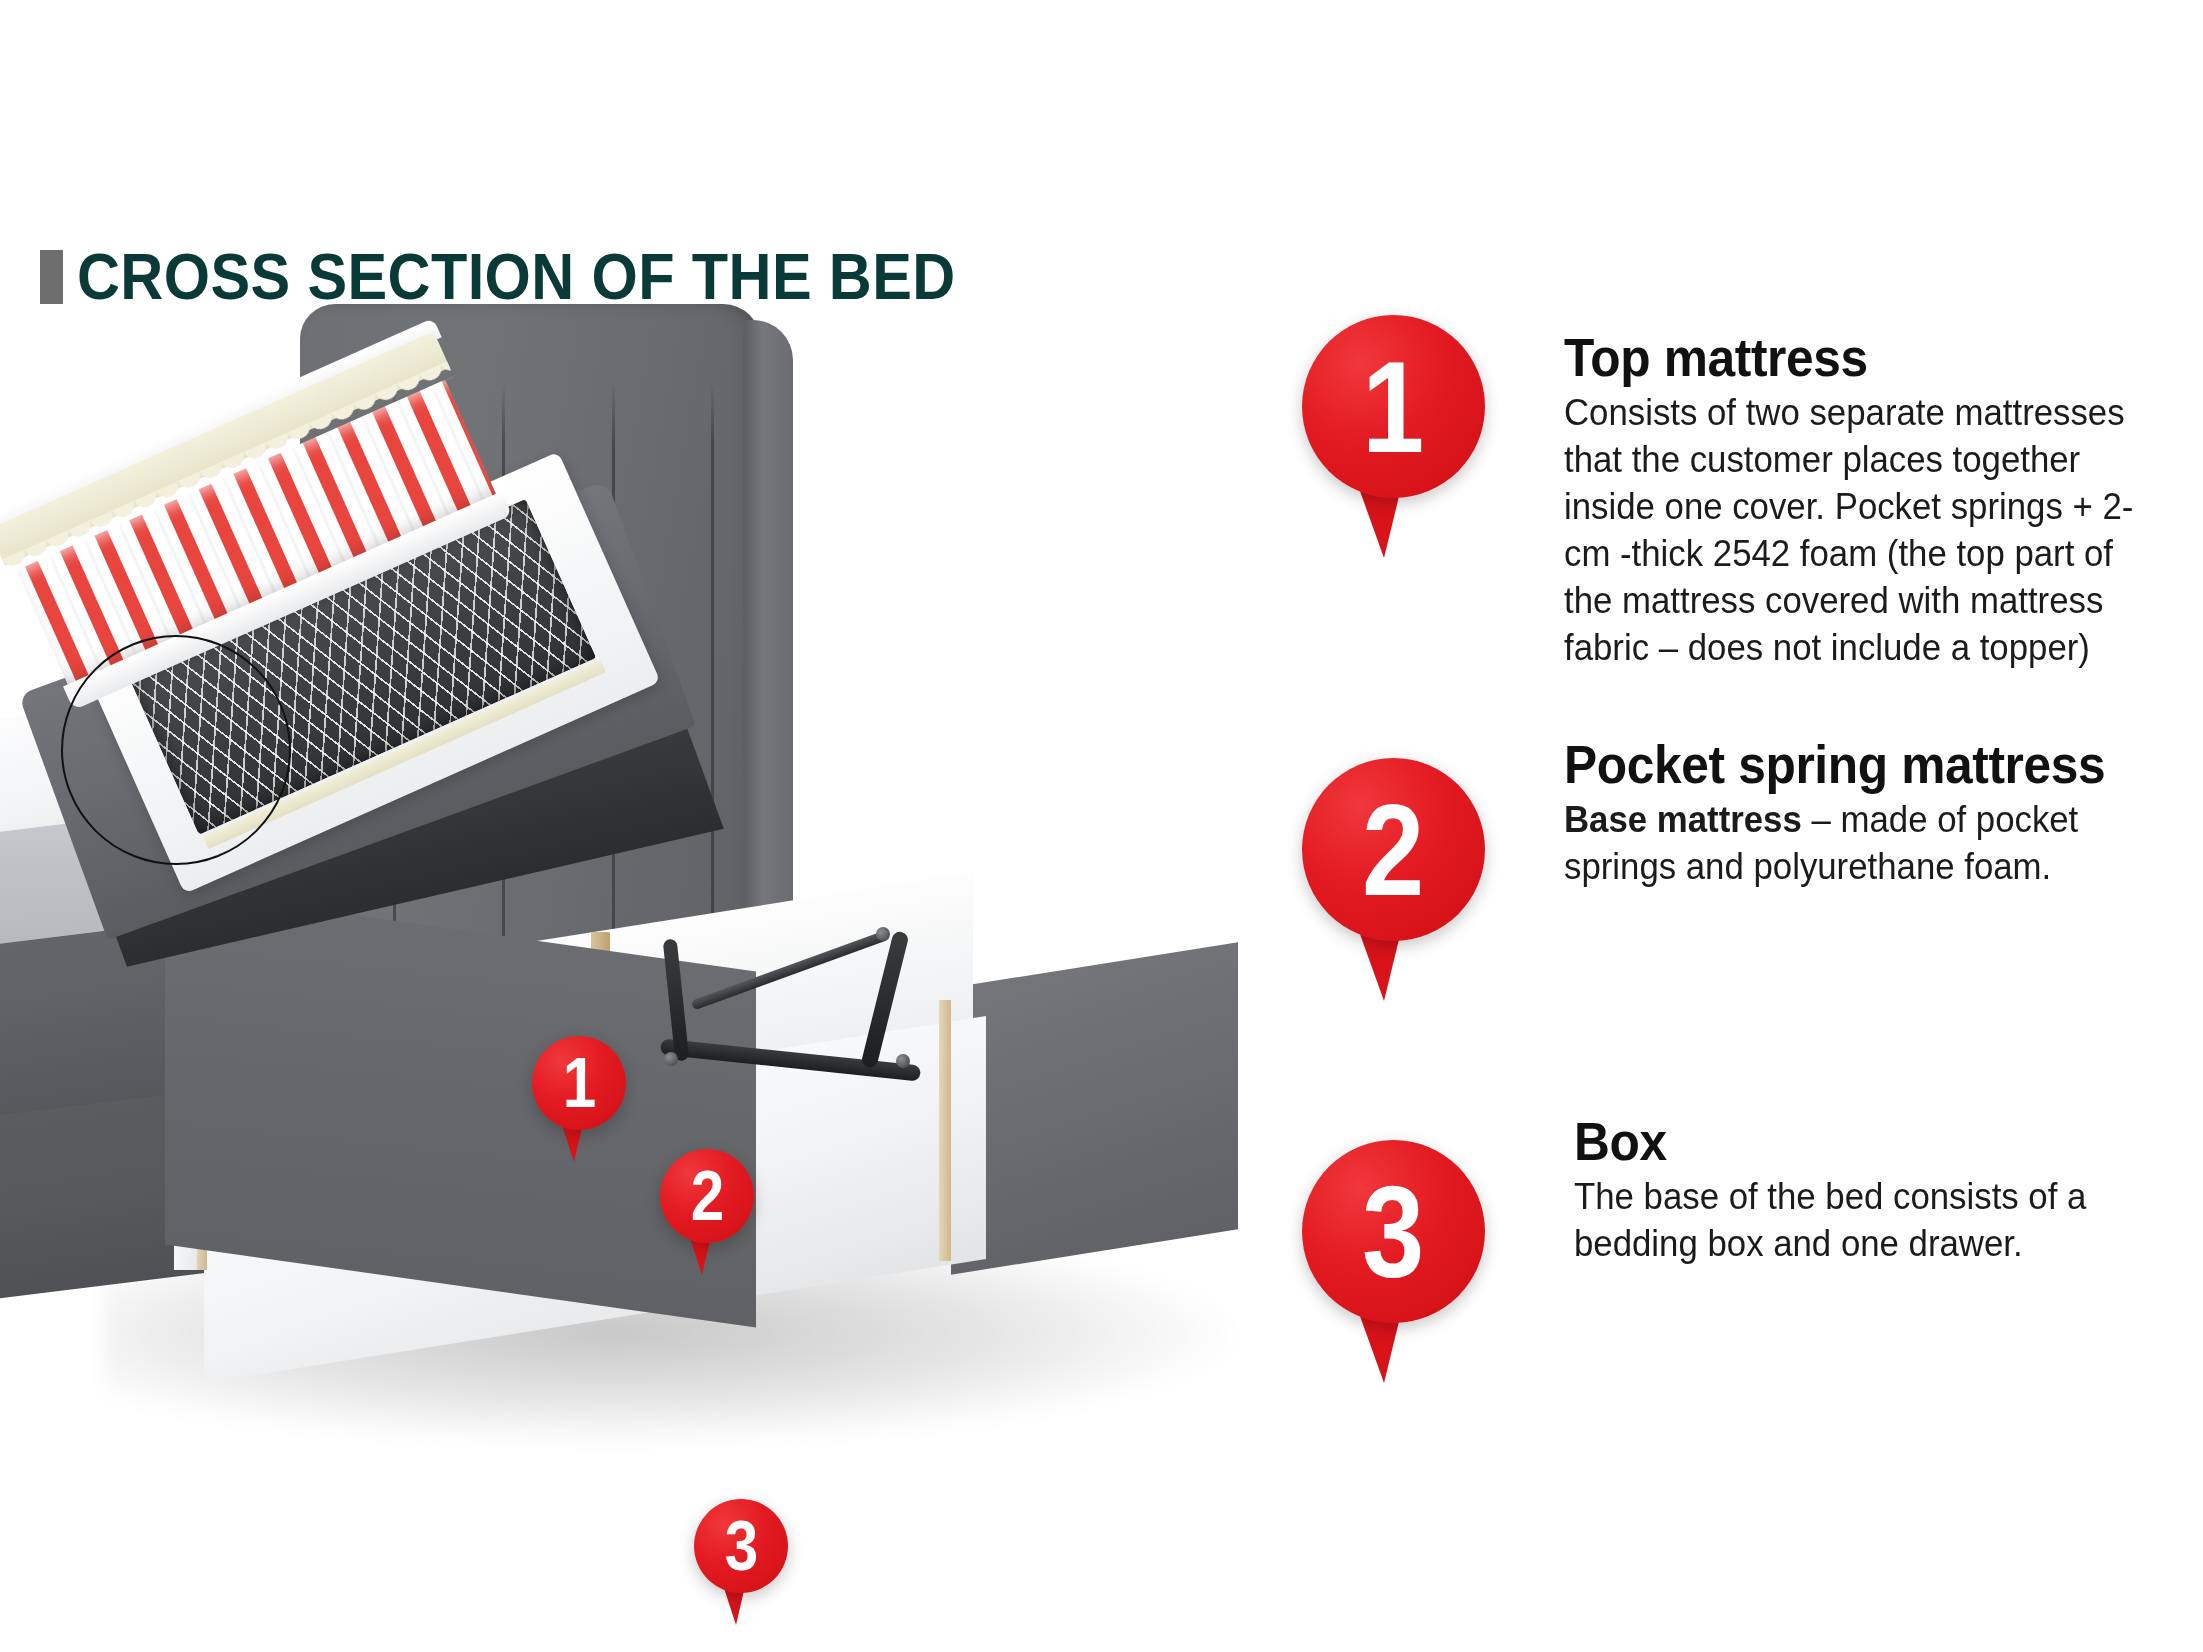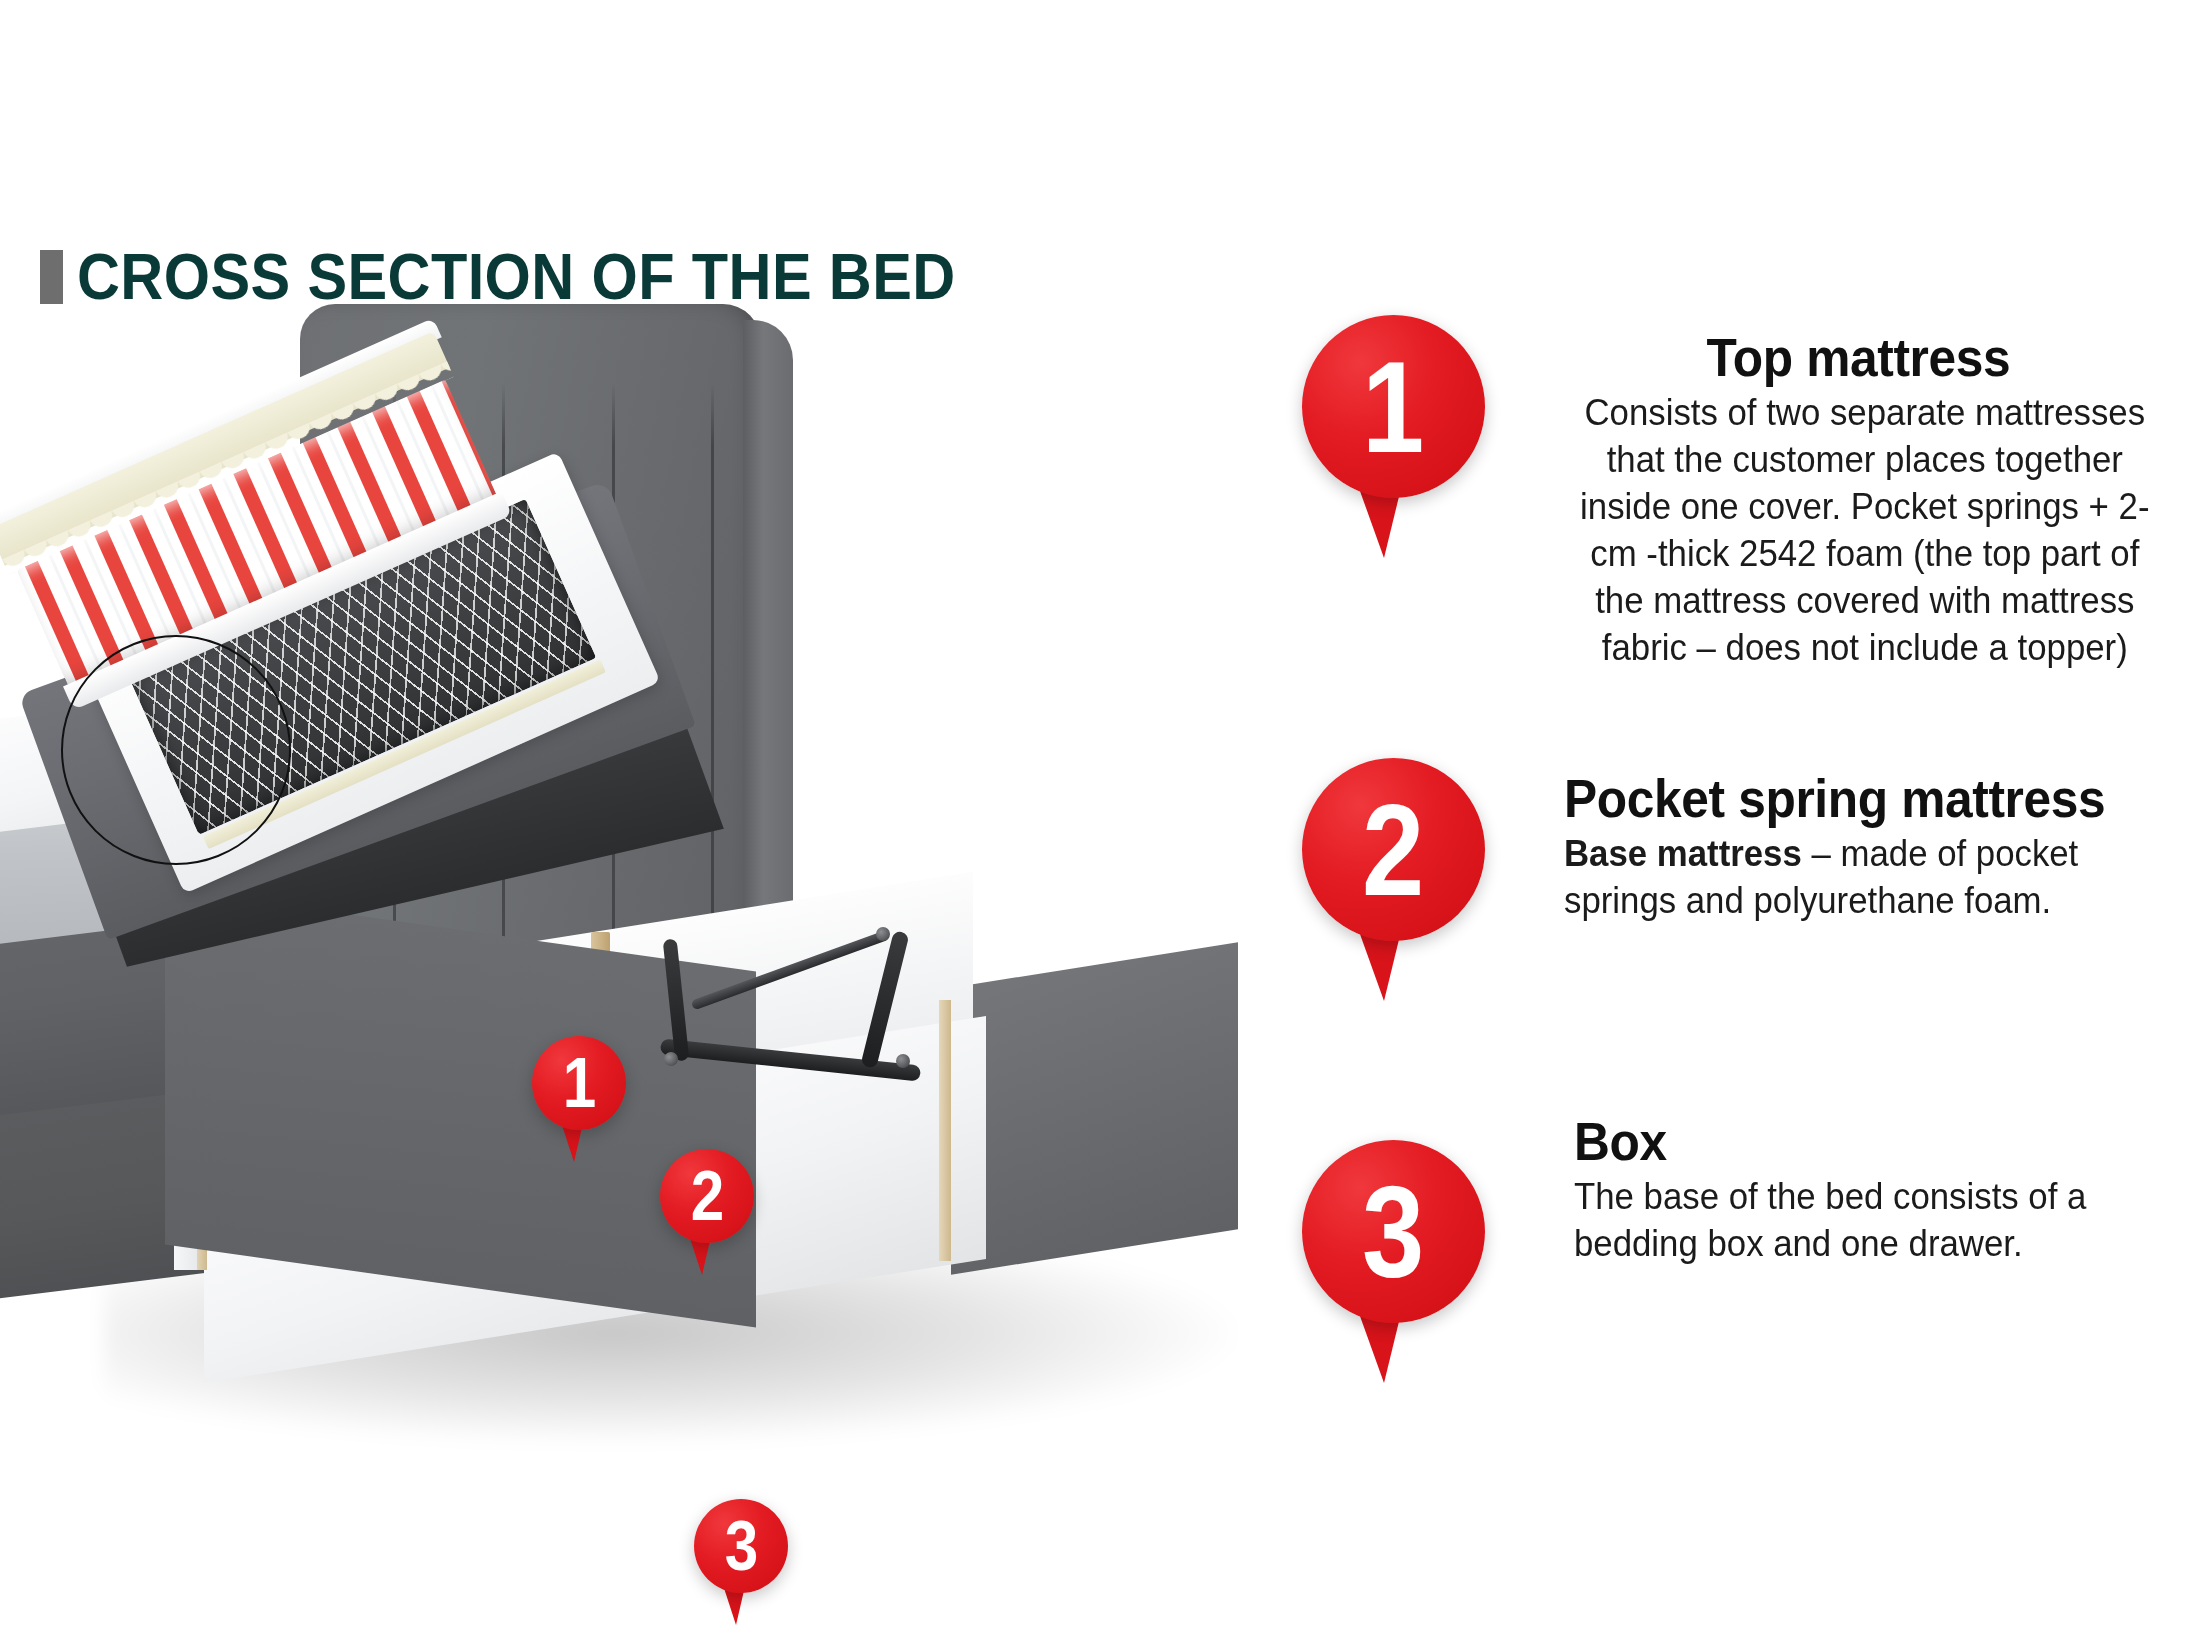--- a/index.html
+++ b/index.html
@@ -256,22 +256,22 @@
     left:28px;top:83px;
     border-left:14.8px solid transparent;border-right:10.4px solid transparent;
     border-top:43px solid #d8131a;
   }
   #pin-img-1{left:532px;top:662px;}
   #pin-img-2{left:660px;top:775px;}
   #pin-img-3{left:694px;top:1125px;}
 
   
   .block{position:absolute;left:1564px;width:640px;}
-  #block1{top:330px;text-align:center;}
-  #block2{top:771px;}
+  #block1{top:330px;}
+  #block2{top:737px;}
   #block3{top:1114px;}
 
   .block h2{
     margin:0 0 5.2px 0;
     font-family:"Liberation Sans Narrow","Liberation Sans",sans-serif;
     font-size:54px;font-weight:bold;color:#111;line-height:1.02;
     letter-spacing:-0.4px;transform:scaleX(0.92);transform-origin:left center;
     white-space:nowrap;
   }
   .block p{

